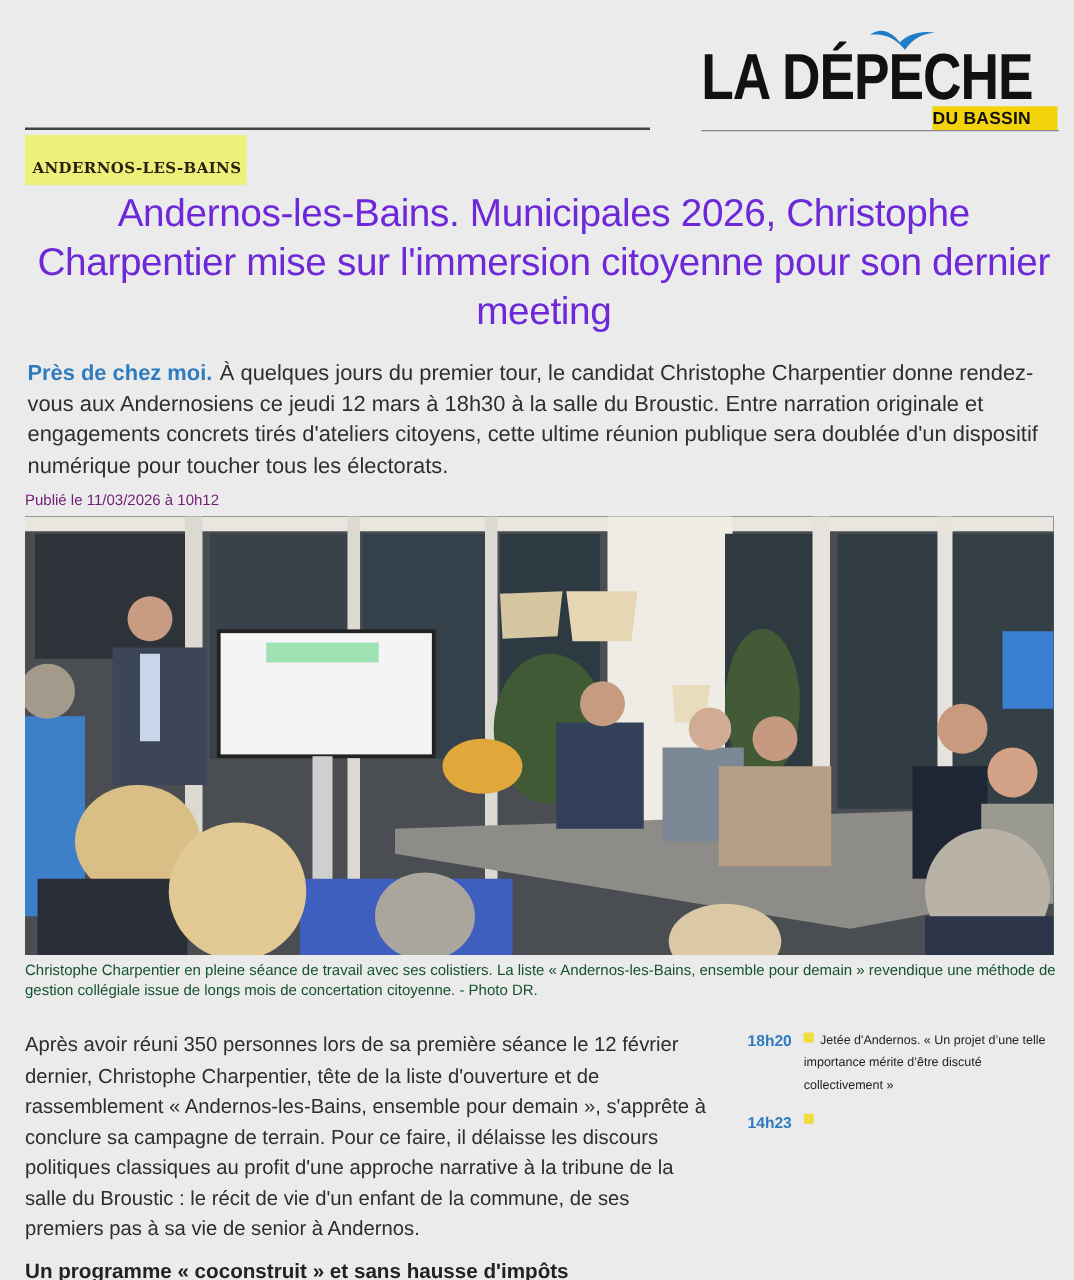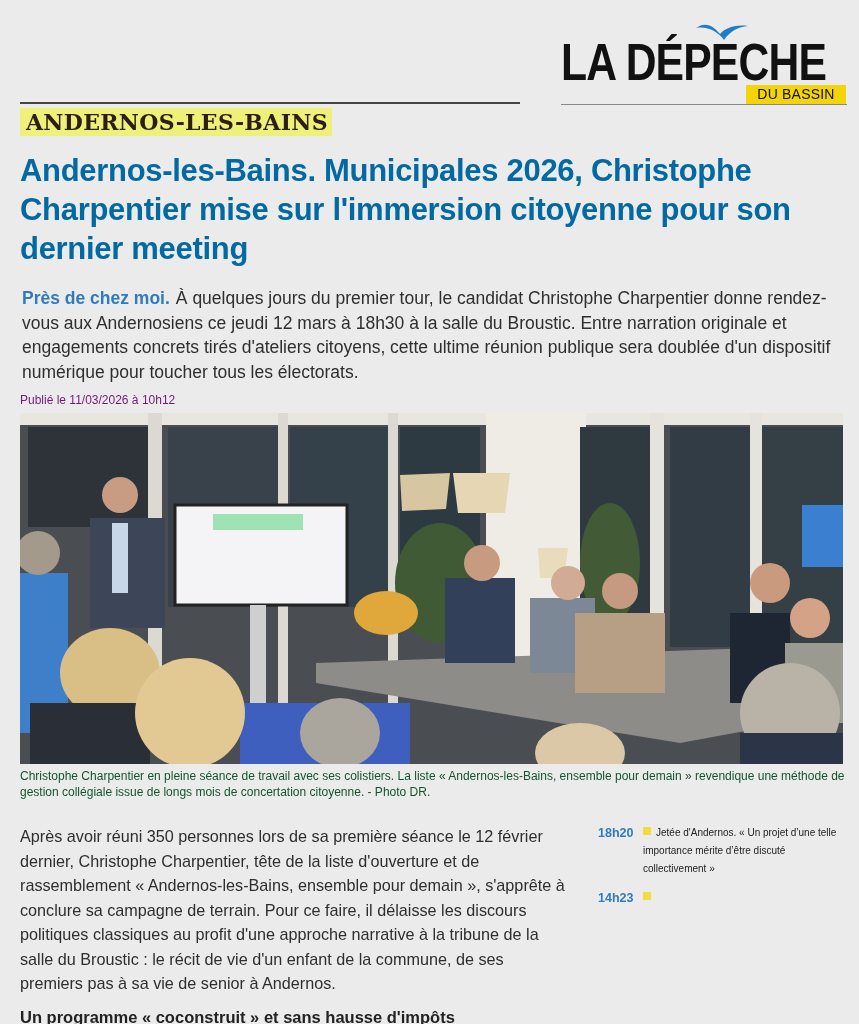--- a/index.html
+++ b/index.html
@@ -15,39 +15,39 @@
   .logo-word {
     position:absolute; left:0; top:14px;
     font-family:"Liberation Sans", sans-serif;
     font-weight:900; font-size:52px; line-height:52px; letter-spacing:-1px;
     color:#111; transform:scaleX(0.82); transform-origin:left top;
     white-space:nowrap;
   }
   .logo-bird { position:absolute; left:133px; top:-2px; width:56px; height:24px; }
   .logo-sub {
     position:absolute; left:185px; top:63px; width:100px; height:19px;
-    background:#f3d40a; color:#111; font-weight:400; font-size:14px;
-    line-height:19px; text-align:center; letter-spacing:0.2px;
+    background:#f3d40a; color:#111; font-weight:700; font-size:14px;
+    line-height:19px; text-align:left; letter-spacing:0.2px;
   }
   .mast-rule { position:absolute; left:561px; top:104px; width:286px; height:1px; background:#888; }
 
   
   .top-rule { position:absolute; left:20px; top:102px; width:500px; height:2px; background:#444; }
   .section-label {
-    position:absolute; left:20px; top:108px; height:28px; padding:0 4px 0 6px;
+    position:absolute; left:20px; top:108px; height:28px; padding:12px 4px 0 6px;
     background:#eef07a;
-    font-family:"DejaVu Serif", serif; font-weight:bold; font-size:22px; line-height:29px;
+    font-family:"DejaVu Serif", serif; font-weight:bold; font-size:12px; line-height:29px;
     color:#2c1e10; letter-spacing:0.3px;
   }
 
   
   .headline {
     position:absolute; left:20px; top:151px; width:830px;
-    font-weight:bold; font-size:31px; line-height:39px; color:#0369a1;
-    letter-spacing:-0.3px; margin:0;
+    font-weight:normal; font-size:31px; line-height:39px; color:#6d28d9;
+    letter-spacing:-0.3px; margin:0;text-align:center;
   }
   .lede {
     position:absolute; left:20px; top:284px; width:820px;
     font-size:17.5px; line-height:24.5px; color:#2e2e2e; margin:2px;
   }
   .lede .kicker { color:#2f7bbf; font-weight:bold; margin-right:6px; }
   .pubdate { position:absolute; left:20px; top:393px; font-size:12px; color:#701a75; }
 
   
   .photo {

